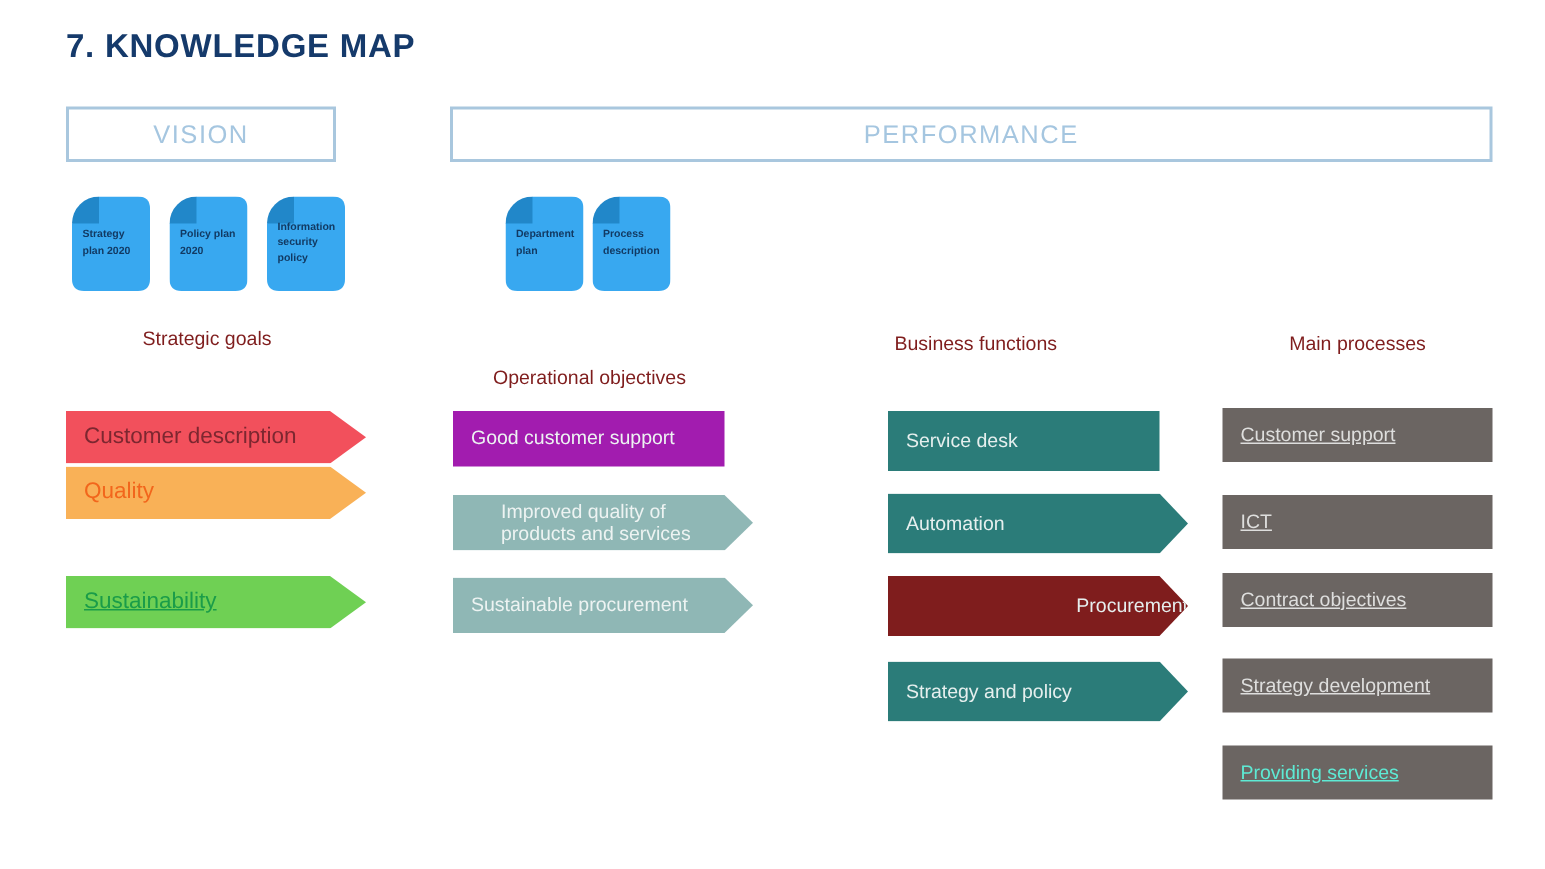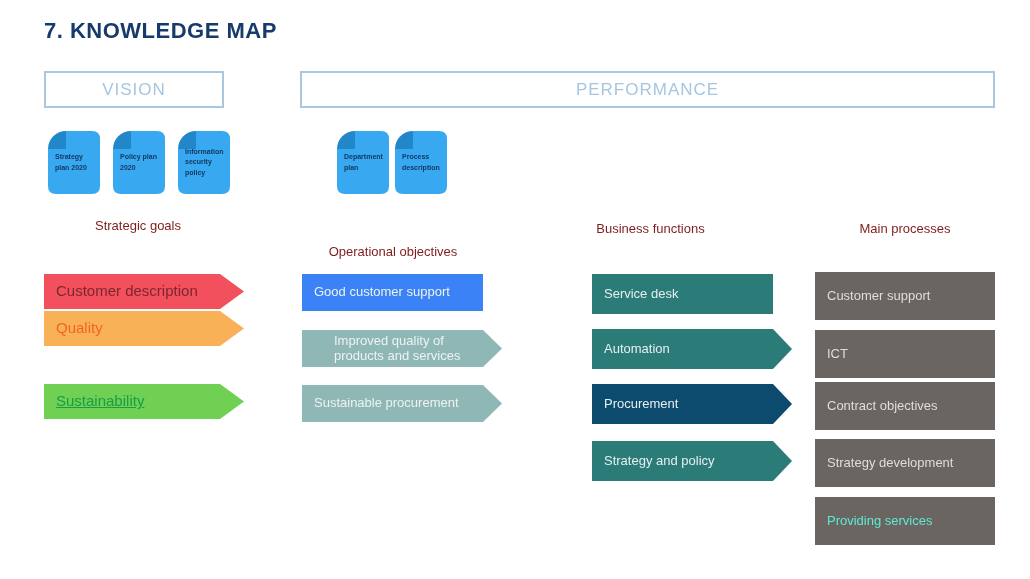--- a/index.html
+++ b/index.html
@@ -87,21 +87,21 @@
   .c2 { left: 302px; height: 37px; }
   .c2.rect  { width: 181px; }
   .c2.arrow { width: 200px; --tip: 19px; }
   .c2-r1 { top: 274px; } .c2-r2 { top: 330px; } .c2-r3 { top: 385px; }
   
   .c3 { left: 592px; height: 40px; }
   .c3.rect  { width: 181px; }
   .c3.arrow { width: 200px; --tip: 19px; }
   .c3-r1 { top: 274px; } .c3-r2 { top: 329px; } .c3-r3 { top: 384px; } .c3-r4 { top: 441px; }
   
-  .c4 { left: 815px; width: 180px; height: 48px; }
+  .c4 { left: 815px; width: 180px; height: 36px; text-decoration: underline; }
   .c4-r1 { top: 272px; } .c4-r2 { top: 330px; } .c4-r3 { top: 382px; }
   .c4-r4 { top: 439px; } .c4-r5 { top: 497px; }
 </style>
 </head>
 <body>
 
 <div class="canvas">
 
   <div class="page-title">7. KNOWLEDGE MAP</div>
 
@@ -153,37 +153,37 @@
   <div class="shape arrow c1 c1-r1" style="background: rgb(242, 80, 92); color: rgb(124, 39, 48);">
     <span>Customer description</span>
   </div>
   <div class="shape arrow c1 c1-r2" style="background: rgb(249, 177, 87); color: rgb(242, 102, 28);">
     <span>Quality</span>
   </div>
   <div class="shape arrow c1 c1-r3" style="background: rgb(111, 208, 84); color: rgb(26, 156, 73);">
     <span>Sustainability</span>
   </div>
 
-  <div class="shape rect c2 c2-r1" style="background: #3b82f6; color: rgb(237, 243, 242);">
+  <div class="shape rect c2 c2-r1" style="background: #a21caf; color: rgb(237, 243, 242);">
     <span>Good customer support</span>
   </div>
   <div class="shape arrow c2 c2-r2" style="background: rgb(143, 183, 181); color: rgb(237, 243, 242); padding-left: 32px;">
     <span style="width:150px">Improved quality of products and services</span>
   </div>
   <div class="shape arrow c2 c2-r3" style="background: rgb(143, 183, 181); color: rgb(237, 243, 242);">
     <span>Sustainable procurement</span>
   </div>
 
   <div class="shape rect c3 c3-r1" style="background: rgb(43, 124, 121); color: rgb(230, 239, 238);">
     <span>Service desk</span>
   </div>
   <div class="shape arrow c3 c3-r2" style="background: rgb(43, 124, 121); color: rgb(230, 239, 238);">
     <span>Automation</span>
   </div>
-  <div class="shape arrow c3 c3-r3" style="background: #0c4a6e; color: rgb(230, 239, 238);">
+  <div class="shape arrow c3 c3-r3" style="background: #7f1d1d; color: rgb(230, 239, 238); justify-content: flex-end;">
     <span>Procurement</span>
   </div>
   <div class="shape arrow c3 c3-r4" style="background: rgb(43, 124, 121); color: rgb(230, 239, 238);">
     <span>Strategy and policy</span>
   </div>
 
   <div class="shape rect c4 c4-r1" style="background: rgb(107, 101, 98); color: rgb(222, 222, 221);">
     <span>Customer support</span>
   </div>
   <div class="shape rect c4 c4-r2" style="background: rgb(107, 101, 98); color: rgb(222, 222, 221);">

